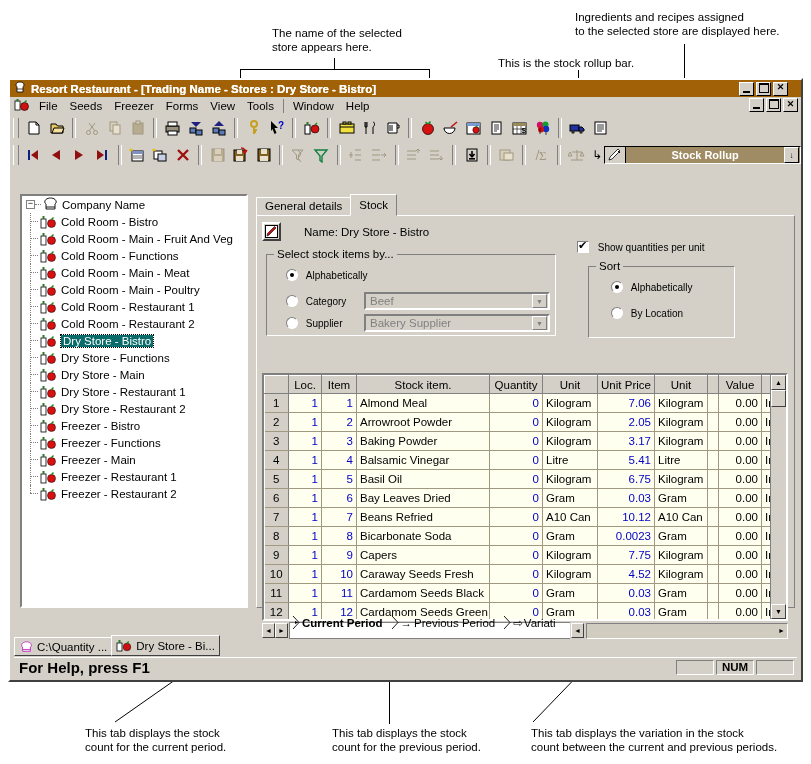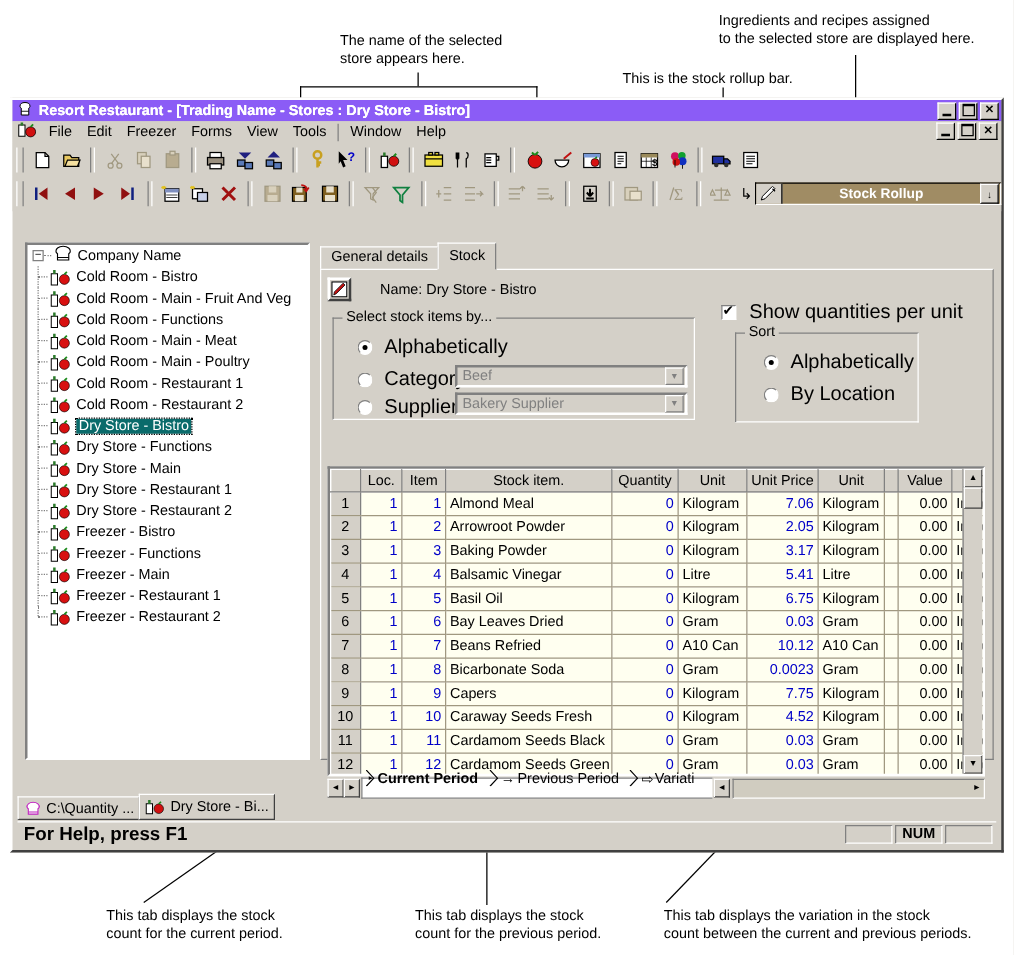--- a/index.html
+++ b/index.html
@@ -12,22 +12,22 @@
   .ann{position:absolute;font-size:11.5px;line-height:14px;color:#000;white-space:pre;}
   .vline{position:absolute;background:#000;width:1px;}
   .hline{position:absolute;background:#000;height:1px;}
   .diag{position:absolute;}
   .diag svg{display:block;}
 
   
   #appwin{position:absolute;left:8px;top:78px;width:795px;height:604px;
     background:#d4d0c8;border:2px solid;
     border-color:#ffffff #404040 #404040 #ffffff;box-sizing:border-box;}
-  .titlebar{height:17px;background:#8b5cf6;display:flex;align-items:center;
-    padding:0 2px 0 3px;box-sizing:border-box;}
+  .titlebar{height:17px;background:#a16207;display:flex;align-items:center;
+    padding:0 13px 0 3px;box-sizing:border-box;}
   .titlebar .tt{color:#fff;font-weight:bold;font-size:11.5px;margin-left:4px;
     text-shadow:0 0 0 #fff;white-space:nowrap;}
   .wbtns{margin-left:auto;display:flex;gap:2px;}
   .wb{width:15px;height:14px;background:#d4d0c8;border:1px solid;
     border-color:#ffffff #000 #000 #ffffff;display:flex;align-items:center;
     justify-content:center;font-size:9px;font-weight:bold;line-height:1;
     font-family:"Liberation Sans",sans-serif;box-sizing:border-box;}
   .wb i{font-style:normal;position:relative;top:-1px;}
   .wb.min i{display:block;width:7px;height:2px;background:#000;position:relative;top:3px;}
   .wb.max i{display:block;width:8px;height:7px;border:1px solid #000;border-top-width:2px;}
@@ -93,21 +93,21 @@
     font-size:11.5px;}
   .radio{width:12px;height:12px;border-radius:50%;background:#fff;
     border:1px solid;border-color:#808080 #fff #fff #808080;display:inline-block;
     position:relative;box-sizing:border-box;vertical-align:-2px;}
   .radio.on::after{content:"";position:absolute;left:3px;top:3px;width:4px;height:4px;
     border-radius:50%;background:#000;}
   .chk{width:12px;height:12px;background:#fff;border:1px solid;
     border-color:#808080 #fff #fff #808080;display:inline-block;position:relative;
     box-sizing:border-box;vertical-align:-2px;}
   .chk.on::after{content:"✔";position:absolute;left:0px;top:-3px;font-size:11px;color:#000;}
-  .opt{position:absolute;font-size:16px;white-space:nowrap;}
+  .opt{position:absolute;font-size:10px;white-space:nowrap;}
   .combo{position:absolute;height:18px;background:#d4d0c8;border:2px solid;
     border-color:#808080 #fff #fff #808080;box-sizing:border-box;display:flex;
     align-items:center;}
   .combo .cv{flex:1;padding-left:4px;font-size:11.5px;color:#808080;}
   .combo .cb{width:15px;height:14px;background:#d4d0c8;border:1px solid;
     border-color:#fff #808080 #808080 #fff;display:flex;align-items:center;
     justify-content:center;font-size:7px;color:#808080;margin-right:1px;box-sizing:border-box;}
 
   
   .gridwrap{position:absolute;left:5px;top:157px;width:526px;height:248px;
@@ -232,21 +232,21 @@
   <div class="menubar">
     <span style="margin:0 4px 0 2px;">
       <svg width="15" height="14" viewBox="0 0 15 14">
         <rect x="1" y="3" width="5" height="9" fill="#fff" stroke="#000" stroke-width="0.8"></rect>
         <rect x="2.5" y="1" width="2" height="2.5" fill="#2a7a2a"></rect>
         <circle cx="10.5" cy="8.5" r="4" fill="#d01010" stroke="#000" stroke-width="0.6"></circle>
         <path d="M10.5 4.5 L12.5 2.5" stroke="#1a8a1a" stroke-width="1.4"></path>
       </svg>
     </span>
     <span class="mi">File</span>
-    <span class="mi">Edit</span>
+    <span class="mi">Seeds</span>
     <span class="mi">Freezer</span>
     <span class="mi">Forms</span>
     <span class="mi">View</span>
     <span class="mi">Tools</span>
     <span class="sep"></span>
     <span class="mi">Window</span>
     <span class="mi">Help</span>
     <span class="wbtns2">
       <span class="wb min">
           <i></i>

